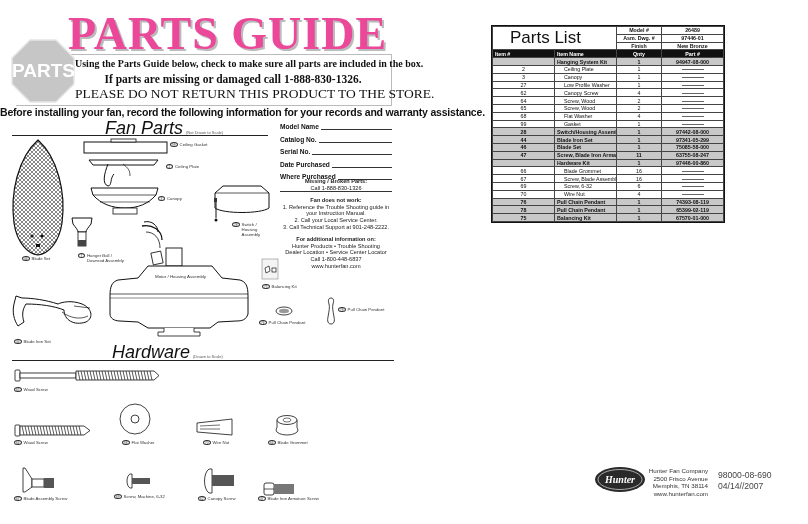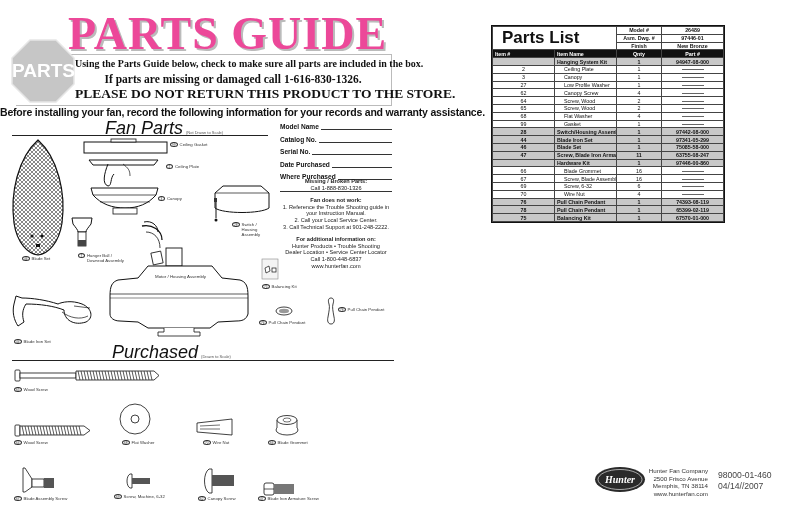--- a/index.html
+++ b/index.html
@@ -11,21 +11,21 @@
   
   .title { left: 68px; top: 12px; font-family: "Liberation Serif", serif; font-weight: bold; font-size: 46px; letter-spacing: 1px; color: #ec4899; text-shadow: 2px 2px 0 #bbb; line-height: 44px; }
 
   
   .stop { left: 12px; top: 40px; width: 62px; height: 62px; }
   .stop-text { position: absolute; left: 0; top: 20px; width: 62px; text-align: center; color: #fff; font-weight: bold; font-size: 19px; }
 
   .notice-box { left: 16px; top: 54px; width: 376px; height: 52px; border: 1px solid #bbb; border-left: none; }
   .notice1 { left: 75px; top: 58px; width: 316px; text-align: right; font-family: "Liberation Serif", serif; font-weight: bold; font-size: 10px; white-space: nowrap; }
   .notice2 { left: 75px; top: 73px; width: 316px; text-align: center; font-family: "Liberation Serif", serif; font-weight: bold; font-size: 11.5px; }
-  .notice3 { left: 75px; top: 86px; width: 316px; text-align: center; font-family: "Liberation Serif", serif; font-weight: bold; font-size: 13.5px; white-space: nowrap; }
+  .notice3 { left: 75px; top: 86px; width: 316px; text-align: center; font-family: "Liberation Serif", serif; font-weight: normal; font-size: 13.5px; white-space: nowrap; }
 
   .record-line { left: 0; top: 106px; width: 400px; text-align: center; font-weight: bold; font-size: 10.5px; white-space: nowrap; letter-spacing: -0.2px; }
 
   .section-heading { font-size: 18px; color: #111; font-style: italic; }
   .section-sub { font-size: 4px; color: #555; margin-left: 3px; }
   .rule { height: 1px; background: #222; }
 
   
   .fields { left: 280px; top: 118px; width: 112px; }
   .field { display: flex; align-items: flex-end; height: 12.4px; font-size: 6.6px; font-weight: bold; }
@@ -44,21 +44,21 @@
   svg { position: absolute; overflow: visible; }
 
   
   .plist { left: 491px; top: 25px; width: 234px; border: 1.5px solid #111; }
   .plist table { width: 100%; border-collapse: collapse; table-layout: fixed; font-size: 5.3px; }
   .plist td { border: 0.7px solid #444; height: 7.8px; padding: 0 2px; white-space: nowrap; overflow: hidden; }
   .plist .c-item { width: 29px; text-align: center; }
   .plist .c-name { width: 103px; }
   .plist .c-qty { width: 45px; text-align: center; }
   .plist .c-part { text-align: center; }
-  .plist .head-title { font-weight: bold; font-size: 17px; padding-left: 9px; vertical-align: middle; margin-left: 44px; }
+  .plist .head-title { font-weight: normal; font-size: 17px; padding-left: 17px; vertical-align: middle; margin-left: 44px; }
   .plist .meta { font-weight: bold; text-align: center; }
   .plist tr.colhead td { background: #111; color: #fff; font-weight: bold; }
   .plist tr.grp td { background: #c8c8c8; font-weight: bold; }
   .plist tr.sub td.c-name { padding-left: 9px; }
   .plist .dash { display: inline-block; width: 22px; border-bottom: 0.7px solid #666; vertical-align: middle; }
 
   
   .logo { left: 594px; top: 466px; width: 52px; height: 27px; }
   .company { left: 646px; top: 467px; width: 62px; text-align: right; font-size: 6.2px; line-height: 7.6px; color: #333; }
   .docno { left: 718px; top: 470px; font-size: 8.6px; line-height: 10.6px; color: #444; }
@@ -71,21 +71,21 @@
 <div class="abs notice-box"></div>
 
 <div class="abs stop">
   <svg width="62" height="62" viewBox="0 0 62 62" style="left:0;top:0;">
     <polygon points="18,0 44,0 62,18 62,44 44,62 18,62 0,44 0,18" fill="#c6c6c6" stroke="#e6e6e6" stroke-width="1.5"></polygon>
   </svg>
   <div class="stop-text">PARTS</div>
 </div>
 
 <div class="abs notice1">Using the Parts Guide below, check to make sure all parts are included in the box.</div>
-<div class="abs notice2">If parts are missing or damaged call 1-616-830-1326.</div>
+<div class="abs notice2">If parts are missing or damaged call 1-888-830-1326.</div>
 <div class="abs notice3">PLEASE DO NOT RETURN THIS PRODUCT TO THE STORE.</div>
 <div class="abs record-line">Before installing your fan, record the following information for your records and warranty assistance.</div>
 
 <div class="abs" style="left:105px;top:118px;">
   <span class="section-heading">Fan Parts</span><span class="section-sub">(Not Drawn to Scale)</span>
 </div>
 <div class="abs rule" style="left:12px;top:135px;width:256px;"></div>
 
 <div class="abs fields">
   <div class="field">
@@ -239,21 +239,21 @@
   <path d="M6,4 L4,12 C2,20 4,28 8,34 L14,30 C12,24 12,18 16,12 C30,12 44,14 54,18 C54,28 64,34 76,30 C84,26 82,16 72,12 C62,8 52,10 48,12 C36,8 22,6 12,6 Z" fill="#fff" stroke="#111" stroke-width="1"></path>
   <path d="M52,20 C60,26 70,28 78,24" fill="none" stroke="#111" stroke-width="0.7"></path>
   <line x1="64" y1="14" x2="80" y2="16" stroke="#111" stroke-width="0.7"></line>
 </svg>
 <div class="abs plabel" style="left:14px;top:339px;">
     <span class="badge">44</span>
     <span>Blade Iron Set</span>
   </div>
 
 <div class="abs" style="left:112px;top:342px;">
-  <span class="section-heading">Purchased</span><span class="section-sub">(Drawn to Scale)</span>
+  <span class="section-heading">Hardware</span><span class="section-sub">(Drawn to Scale)</span>
 </div>
 <div class="abs rule" style="left:12px;top:360px;width:382px;"></div>
 
 <svg style="left:14px;top:368px;" width="146" height="16">
   <rect x="1" y="2" width="5" height="11" rx="1" fill="#fff" stroke="#111" stroke-width="0.8"></rect>
   <rect x="6" y="5" width="56" height="5" fill="#fff" stroke="#111" stroke-width="0.8"></rect>
   <path d="M62,3 L140,3 L145,7.5 L140,12 L62,12 Z" fill="#fff" stroke="#111" stroke-width="0.8"></path>
   <g stroke="#111" stroke-width="0.7">
     <line x1="64" y1="3" x2="66" y2="12"></line>
       <line x1="67" y1="3" x2="69" y2="12"></line>
@@ -547,15 +547,15 @@
   <ellipse cx="26" cy="13.5" rx="22" ry="10" fill="none" stroke="#fff" stroke-width="0.6"></ellipse>
   <text x="26" y="17" text-anchor="middle" fill="#fff" font-family="Liberation Serif, serif" font-style="italic" font-weight="bold" font-size="10">Hunter</text>
 </svg>
 <div class="abs company">
   <div>Hunter Fan Company</div>
   <div>2500 Frisco Avenue</div>
   <div>Memphis, TN 38114</div>
   <div>www.hunterfan.com</div>
 </div>
 <div class="abs docno">
-  <div>98000-01-460</div>
+  <div>98000-08-690</div>
   <div>04/14//2007</div>
 </div>
 
 </body></html>

